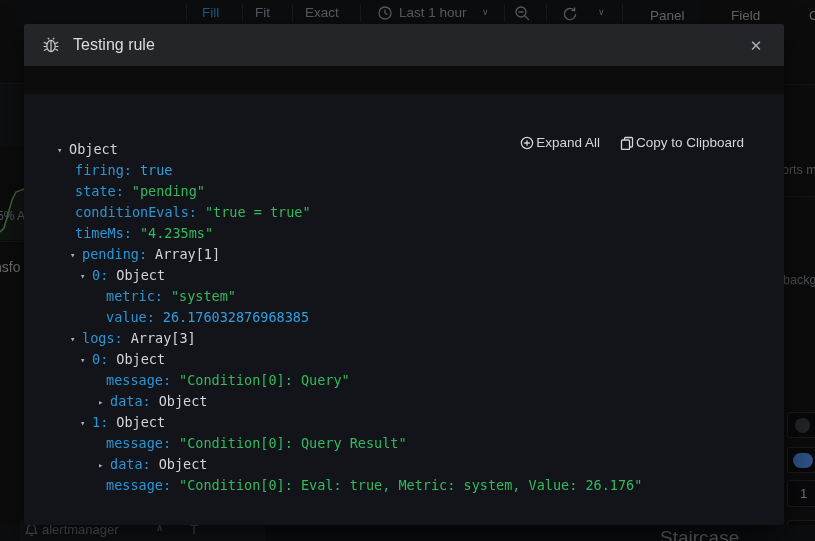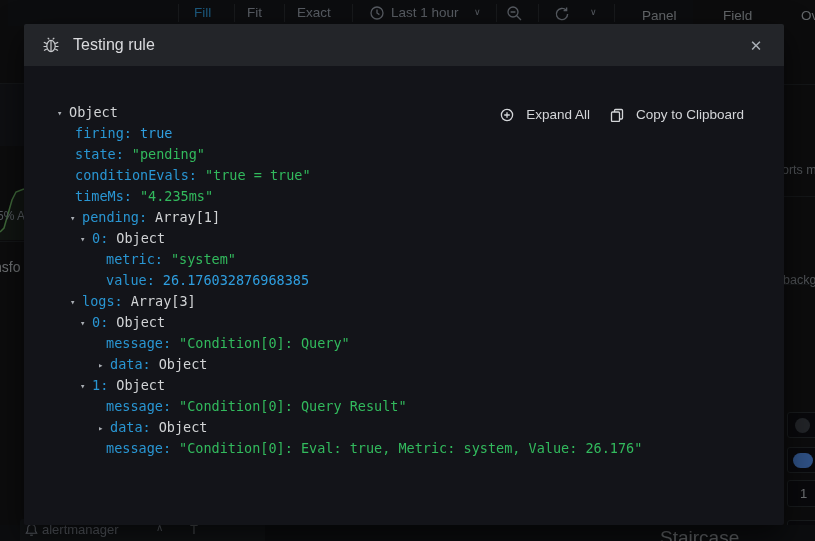--- a/index.html
+++ b/index.html
@@ -3,21 +3,21 @@
 <meta charset="utf-8">
 <style>
   * { margin:0; padding:0; box-sizing:border-box; }
   html,body { width:815px; height:541px; background:#161719; overflow:hidden;
               font-family:"Liberation Sans", sans-serif; }
   .page { position:relative; width:815px; height:541px; background:#161719; }
 
   
   .bg { position:absolute; inset:0; z-index:0; }
 
-  .topbar { position:absolute; left:8px; top:0; width:685px; height:26px; background:#17191c; }
+  .topbar { position:absolute; left:16px; top:0; width:685px; height:26px; background:#17191c; }
   .topbar .sep { position:absolute; top:4px; width:1px; height:18px; background:#2c3034; }
   .tb-btn { position:absolute; top:0; height:26px; line-height:26px; background:none; border:none;
             font-family:"Liberation Sans",sans-serif; font-size:13.5px; color:#9fa7b3; cursor:pointer; }
   .tb-btn.active { color:#33a2e5; }
   .tb-tab { position:absolute; top:5px; height:21px; line-height:21px; background:none; border:none;
             font-family:"Liberation Sans",sans-serif; font-size:13.5px; color:#b4bac0; cursor:pointer; }
   .tb-ic { position:absolute; top:5px; }
   .caret { position:absolute; top:7px; font-size:9px; color:#9fa7b3; }
 
   .bg-left { position:absolute; left:0; top:26px; width:24px; height:499px; overflow:hidden; }
@@ -52,24 +52,24 @@
   
   .modal { position:absolute; left:24px; top:24px; width:760px; height:501px; z-index:2;
            border-radius:2px; overflow:hidden; box-shadow:0 12px 32px rgba(0,0,0,0.6); }
   .modal-header { height:42px; background:#232529; display:flex; align-items:center; padding-left:18px; position:relative; }
   .modal-title { font-size:16px; color:#dadbde; margin-left:13px; }
   .close-btn { position:absolute; right:16px; top:10px; width:24px; height:24px; background:none; border:none;
                color:#a9afb6; font-size:15px; line-height:24px; cursor:pointer; font-family:"Liberation Sans",sans-serif; }
   .modal-body { position:relative; height:459px; background:#131419; }
 
   .json-actions { position:absolute; top:41px; right:40px; display:flex; gap:20px; }
-  .json-actions button { display:flex; align-items:center; gap:12px; background:none; border:none; cursor:pointer;
+  .json-actions button { display:flex; align-items:center; gap:2px; background:none; border:none; cursor:pointer;
                color:#d3d5d8; font-size:13.5px; font-family:"Liberation Sans",sans-serif; }
 
-  .json-tree { padding-top:36px; }
+  .json-tree { padding-top:45px;margin-top:28px; }
   .jrow { height:21px; line-height:21px; white-space:nowrap;
           font-family:"DejaVu Sans Mono", monospace; font-size:13.5px; }
   .tg { display:inline-block; width:12px; font-size:9px; color:#a9adb3; vertical-align:1px; cursor:pointer; }
   .jk { color:#2996d3; }
   .jv { margin-left:8px; }
   .v-plain { color:#d2d4d6; }
   .v-str { color:#32ba5d; }
   .v-num, .v-bool { color:#2f9fe0; }
   .v-null { color:#dcab45; }
   .p33{padding-left:33px}.p46{padding-left:46px}.p51{padding-left:51px}

